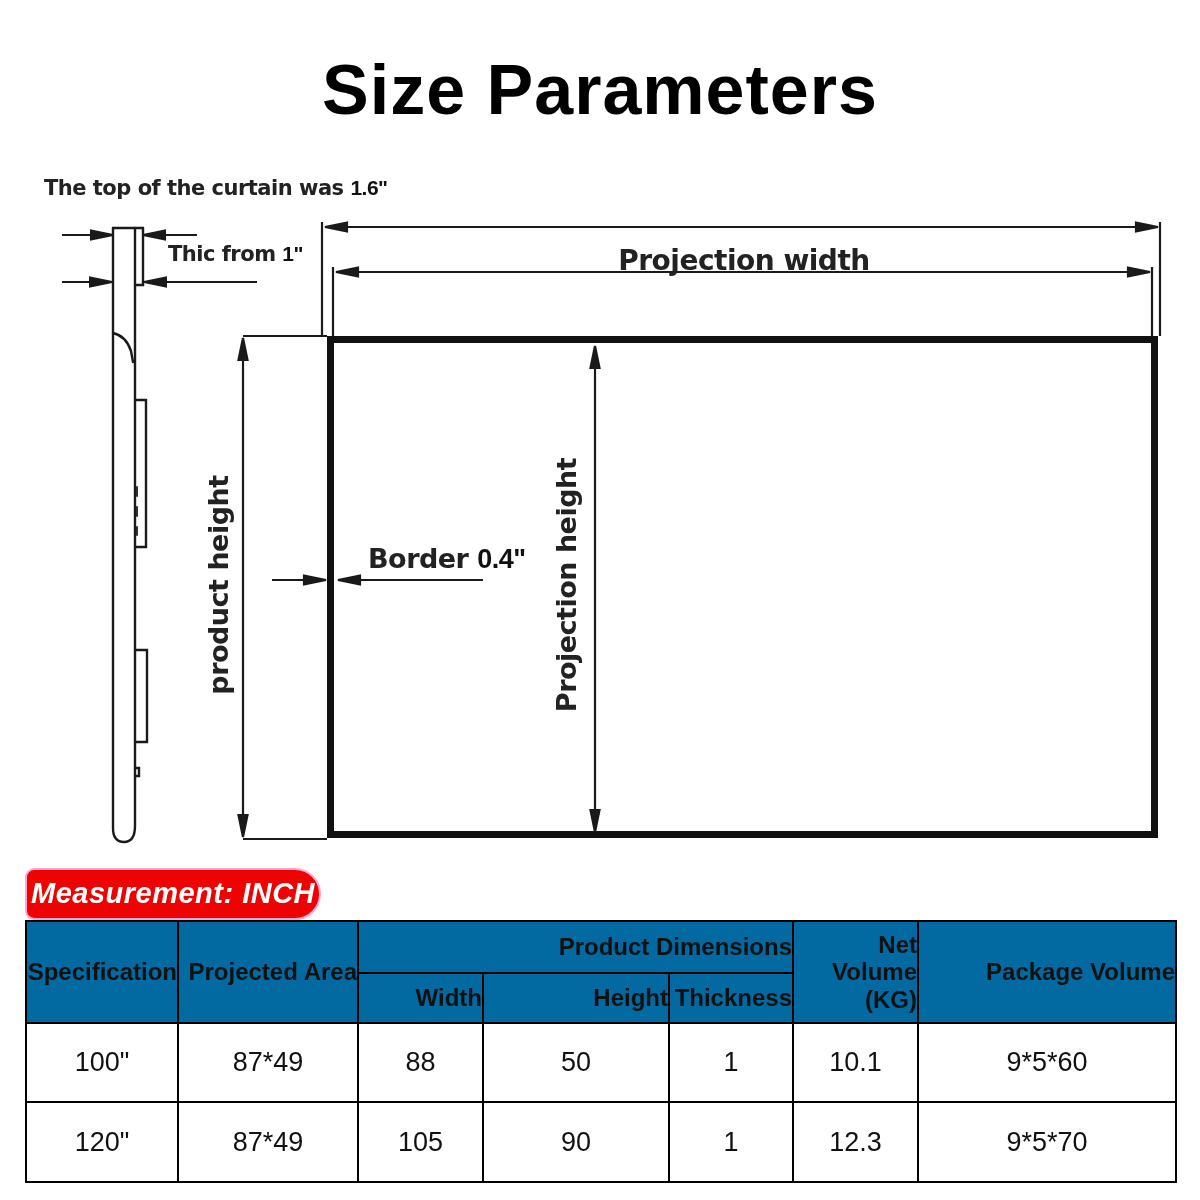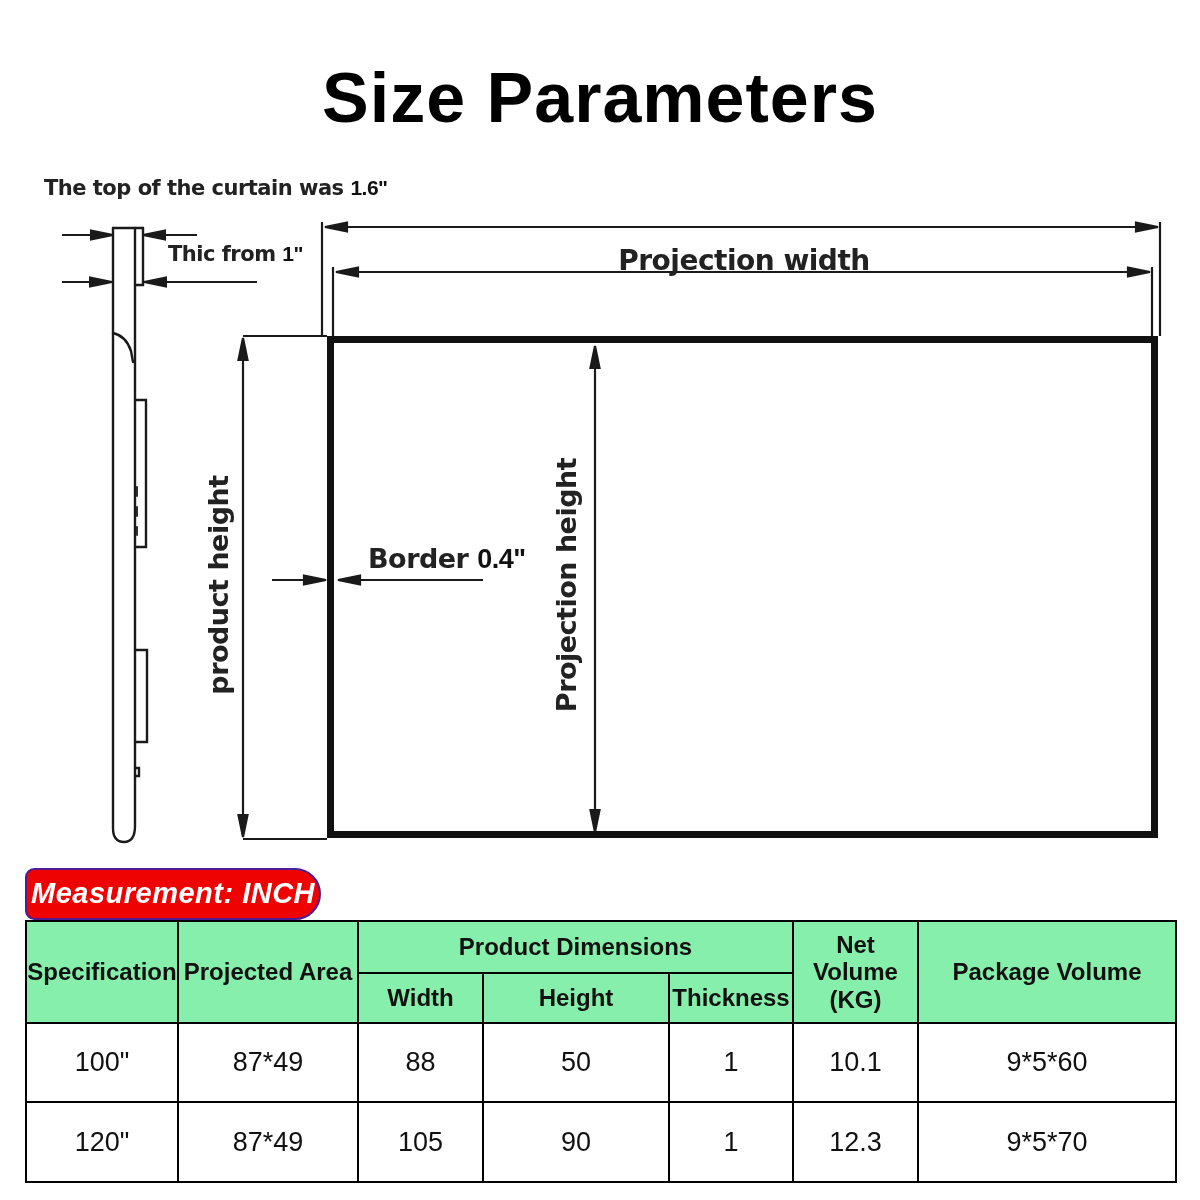--- a/index.html
+++ b/index.html
@@ -4,52 +4,52 @@
 <style>
   html,body{margin:0;padding:0;}
   body{
     width:1200px;height:1200px;background:#ffffff;position:relative;
     font-family:"Liberation Sans",sans-serif;color:#111;overflow:hidden;
   }
   .abs{position:absolute;}
   
   #title{
     left:0;top:50px;width:1200px;text-align:center;
-    font-size:70px;font-weight:bold;letter-spacing:1px;color:#000;margin-top:8px;
+    font-size:70px;font-weight:bold;letter-spacing:1px;color:#000;
   }
   
   #diagram{left:0;top:0;width:988px;height:870px;}
   #diagram svg{position:absolute;left:0;top:0;}
   .dj{font-family:"DejaVu Sans",sans-serif;font-weight:bold;color:#222;letter-spacing:-0.5px;}
   .num{font-family:"Liberation Sans",sans-serif;font-weight:bold;color:#111;}
   #curtain-note{left:44px;top:176px;font-size:21px;line-height:1.15;width:380px;}
   #thickness-label{left:168px;top:242px;font-size:21px;}
   #lbl-product-width{left:327px;top:183px;width:833px;text-align:center;font-size:28px;}
   #lbl-projection-width{left:336px;top:231px;width:816px;text-align:center;font-size:28px;margin-top:13px;}
   .vlabel{width:300px;height:32px;text-align:center;transform:rotate(-90deg);
           white-space:nowrap;font-size:27px;line-height:32px;}
   #lbl-product-height{left:69px;top:569px;}
   #lbl-projection-height{left:417px;top:569px;}
   #border-label{left:368px;top:543px;font-size:27px;}
   
   #badge{
     left:25px;top:868px;width:296px;height:52px;background:#ee0202;
-    border:2px solid #4c1d95;border-radius:10px 28px 28px 10px;box-sizing:border-box;
+    border:2px solid #f9a8d4;border-radius:10px 28px 28px 10px;box-sizing:border-box;
     color:#fff;font-style:italic;font-weight:bold;font-size:29px;line-height:47px;
     text-align:center;letter-spacing:0.5px;
   }
   
   #spec-table{
     position:absolute;left:25px;top:920px;width:1150px;
     border-collapse:collapse;table-layout:fixed;
   }
   #spec-table th,#spec-table td{
     border:2px solid #000;text-align:center;vertical-align:middle;padding:0;
   }
-  #spec-table th{background:#86efac;font-size:24px;font-weight:bold;line-height:1.15;}
+  #spec-table th{background:#0369a1;font-size:24px;font-weight:bold;line-height:1.15;text-align:right;}
   #spec-table td{background:#fff;font-size:27px;font-weight:normal;}
   tr.hr1{height:52px;} tr.hr2{height:50px;} tr.dr1{height:79px;} tr.dr2{height:80px;}
 </style>
 </head>
 <body>
 
 <div class="abs" id="title">Size Parameters</div>
 
 <div class="abs" id="diagram">
   <svg width="1200" height="870" viewBox="0 0 1200 870">

